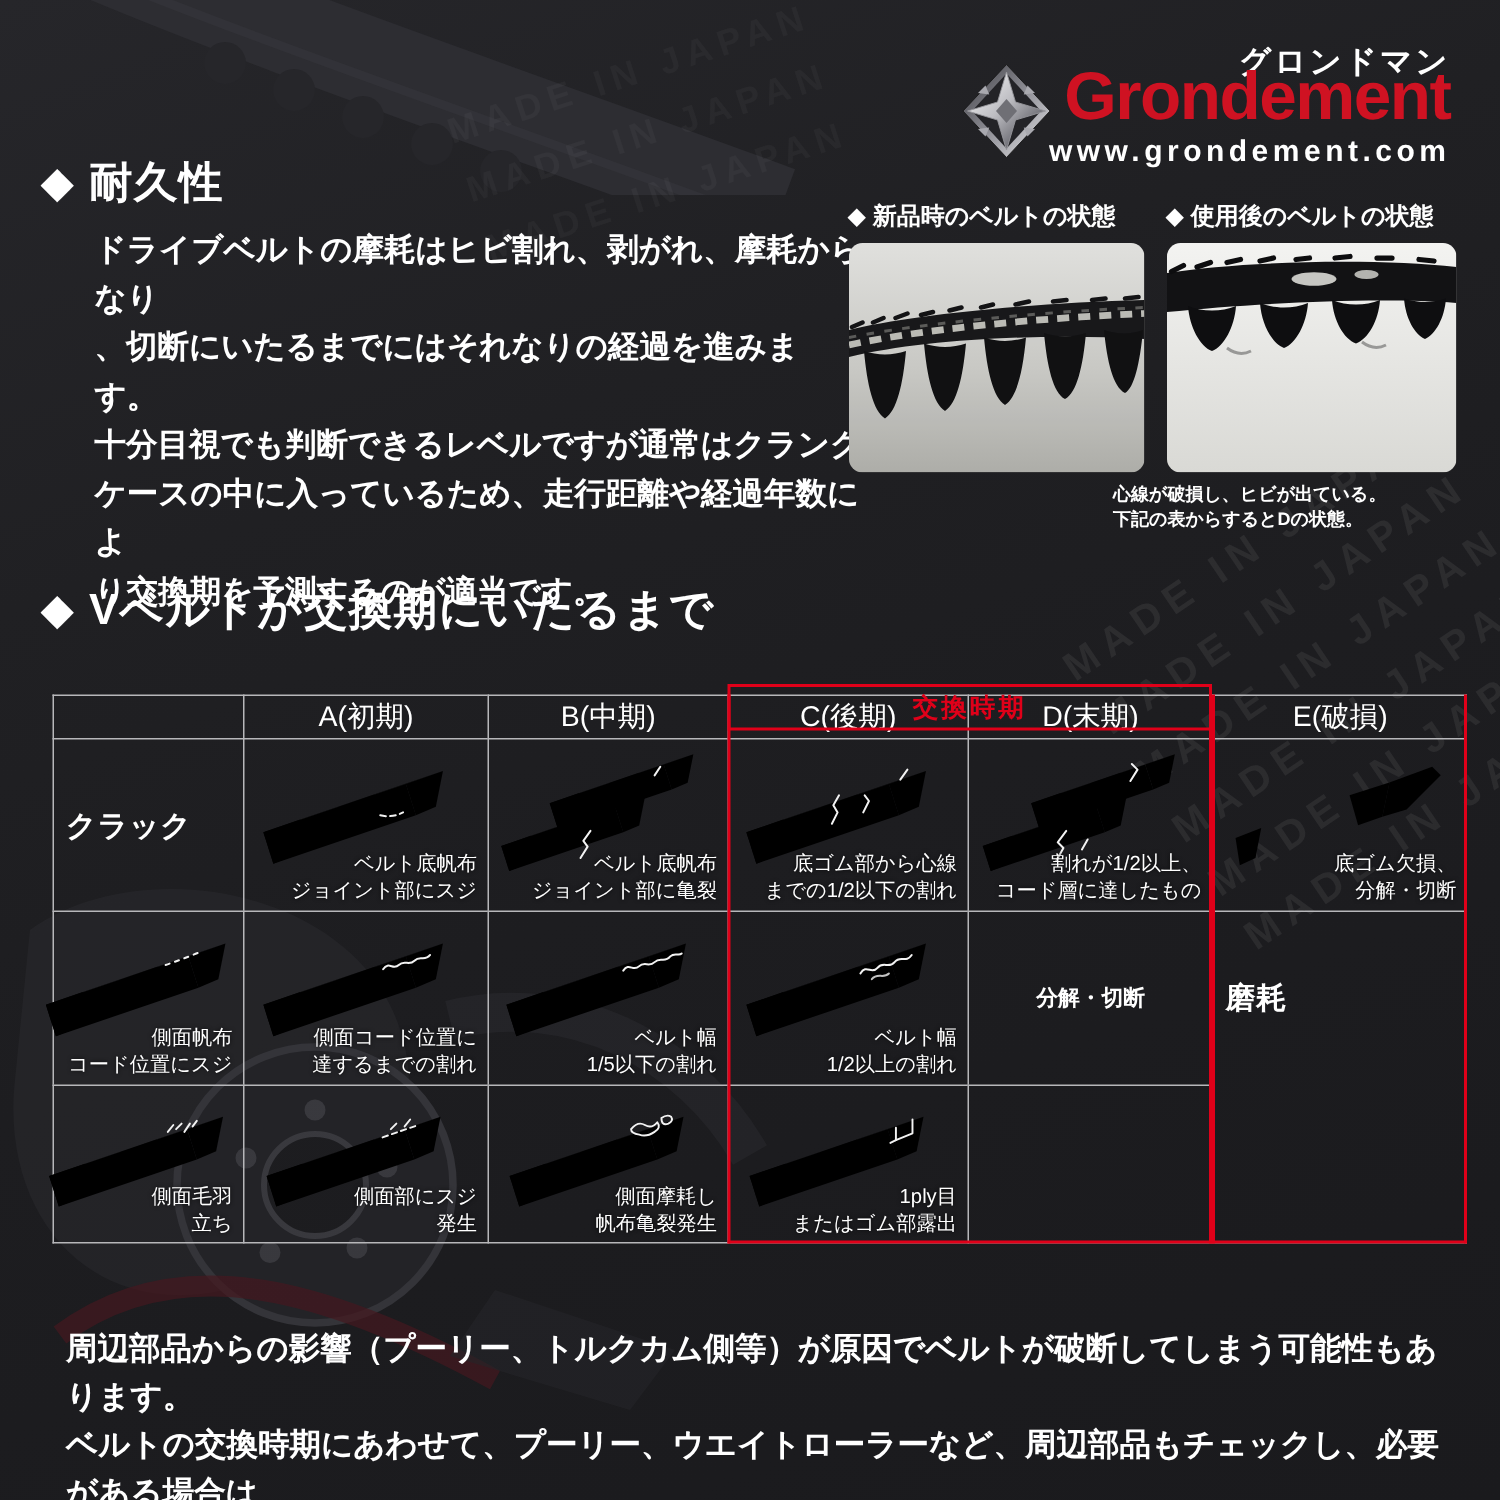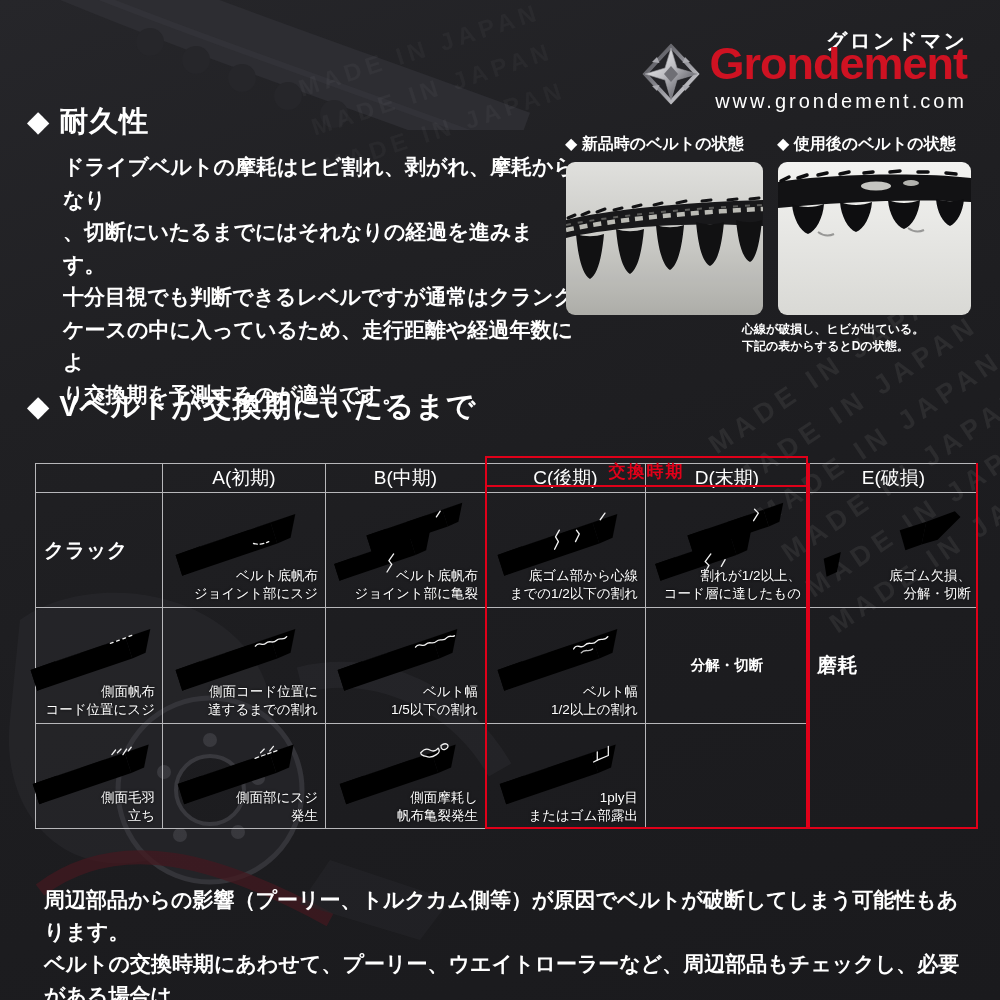--- a/index.html
+++ b/index.html
@@ -20,21 +20,21 @@
              font-size:27px;letter-spacing:6px;line-height:1.6;pointer-events:none;}
   .watermark div{white-space:nowrap;}
   .watermark2{position:absolute;left:300px;top:-10px;width:500px;transform:rotate(-18deg);
              color:rgba(255,255,255,0.035);font-weight:bold;font-size:24px;letter-spacing:5px;
              line-height:1.7;pointer-events:none;}
 
   
   .brand-jp{position:absolute;top:27px;right:33px;font-size:21px;font-weight:bold;letter-spacing:2px;}
   .brand-en{position:absolute;top:40px;right:33px;font-size:45px;font-weight:800;
             letter-spacing:-1px;color:var(--brandred);line-height:1.05;margin-left:48px;}
-  .brand-url{position:absolute;top:90px;right:33px;font-size:20px;font-weight:normal;letter-spacing:3px;}
+  .brand-url{position:absolute;top:90px;right:33px;font-size:20px;font-weight:bold;letter-spacing:3px;}
   .logo-icon{position:absolute;left:641px;top:42px;}
 
   
   .sec-title{position:absolute;left:27px;font-size:29px;font-weight:800;letter-spacing:1px;}
   .t-durability{top:102px;}
   .t-table{top:387px;}
   .durability-body{position:absolute;left:63px;top:151px;width:512px;font-size:21px;
                    font-weight:600;line-height:1.55;}
 
   

